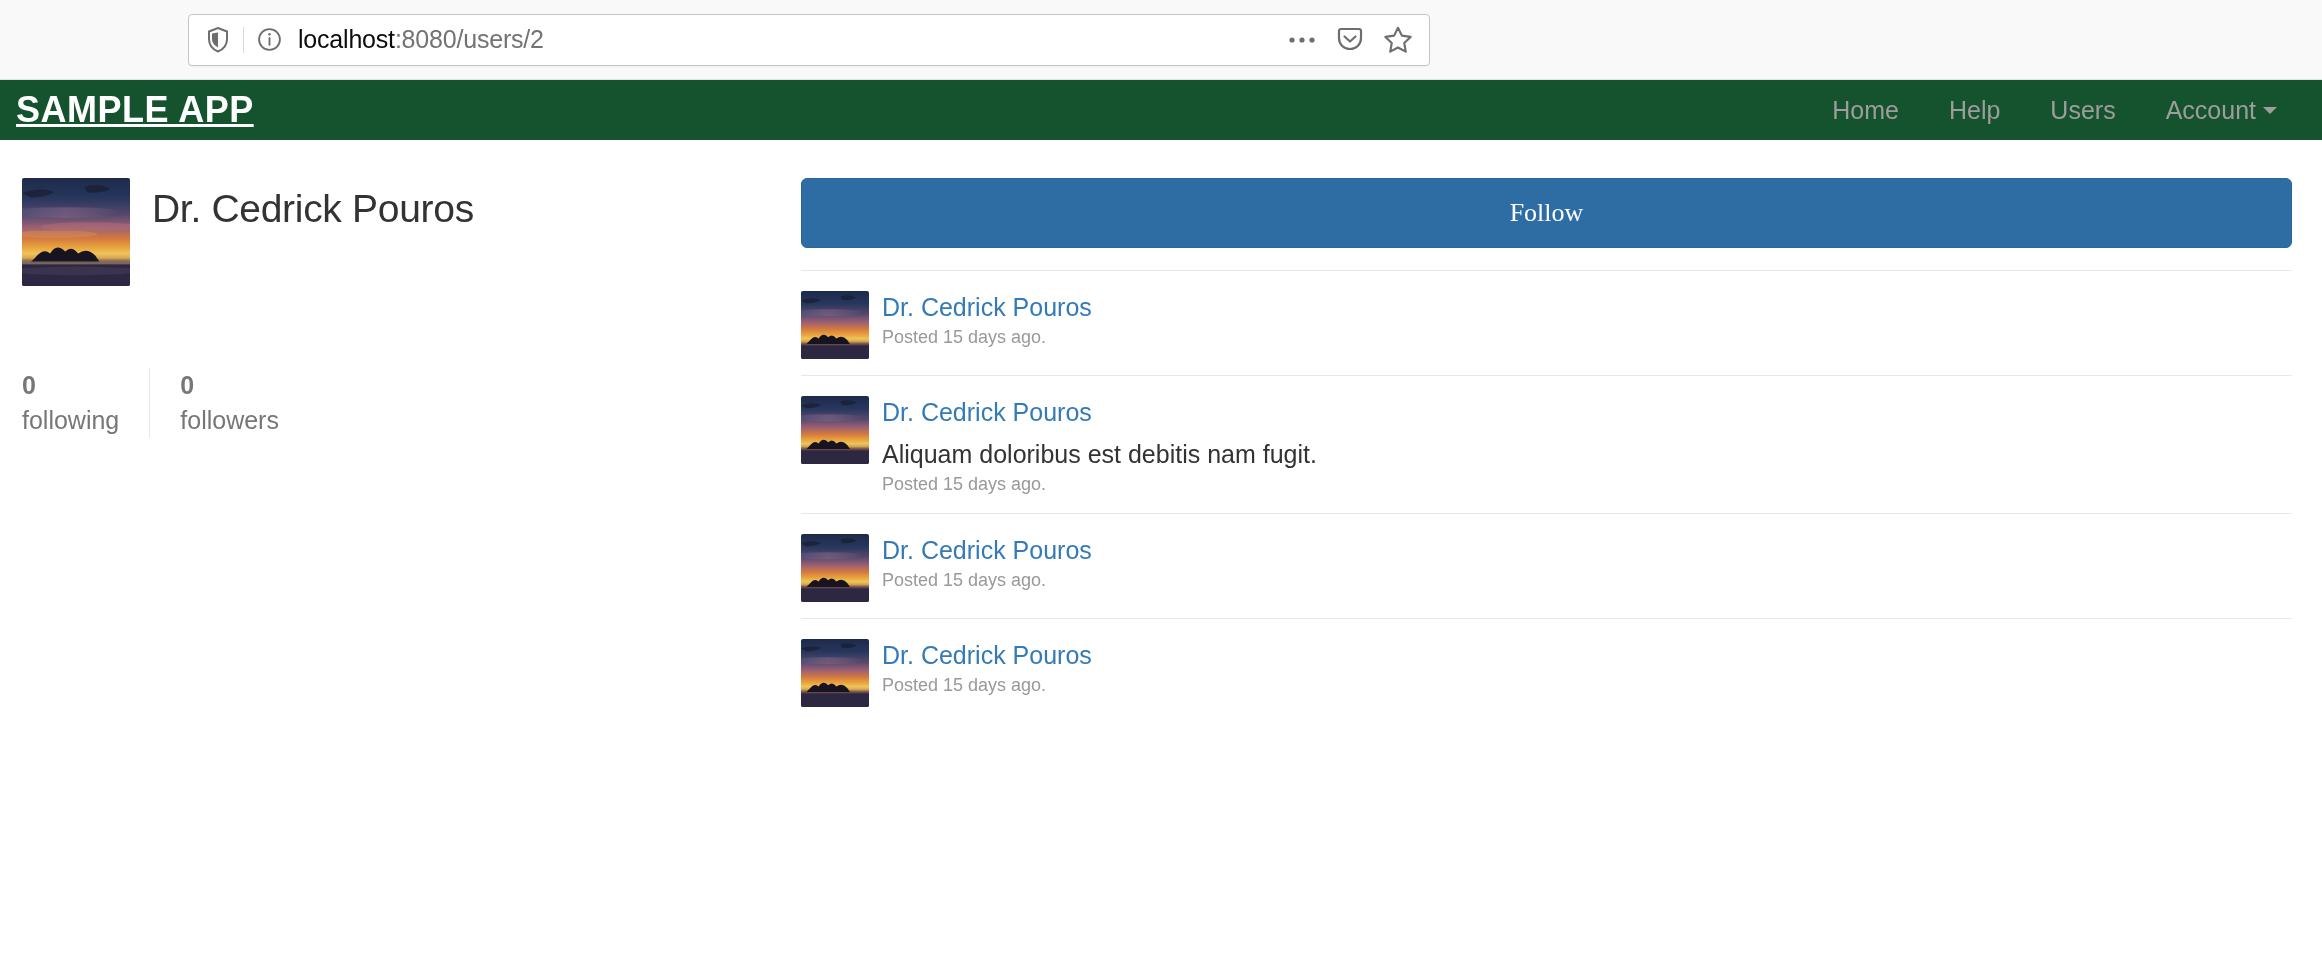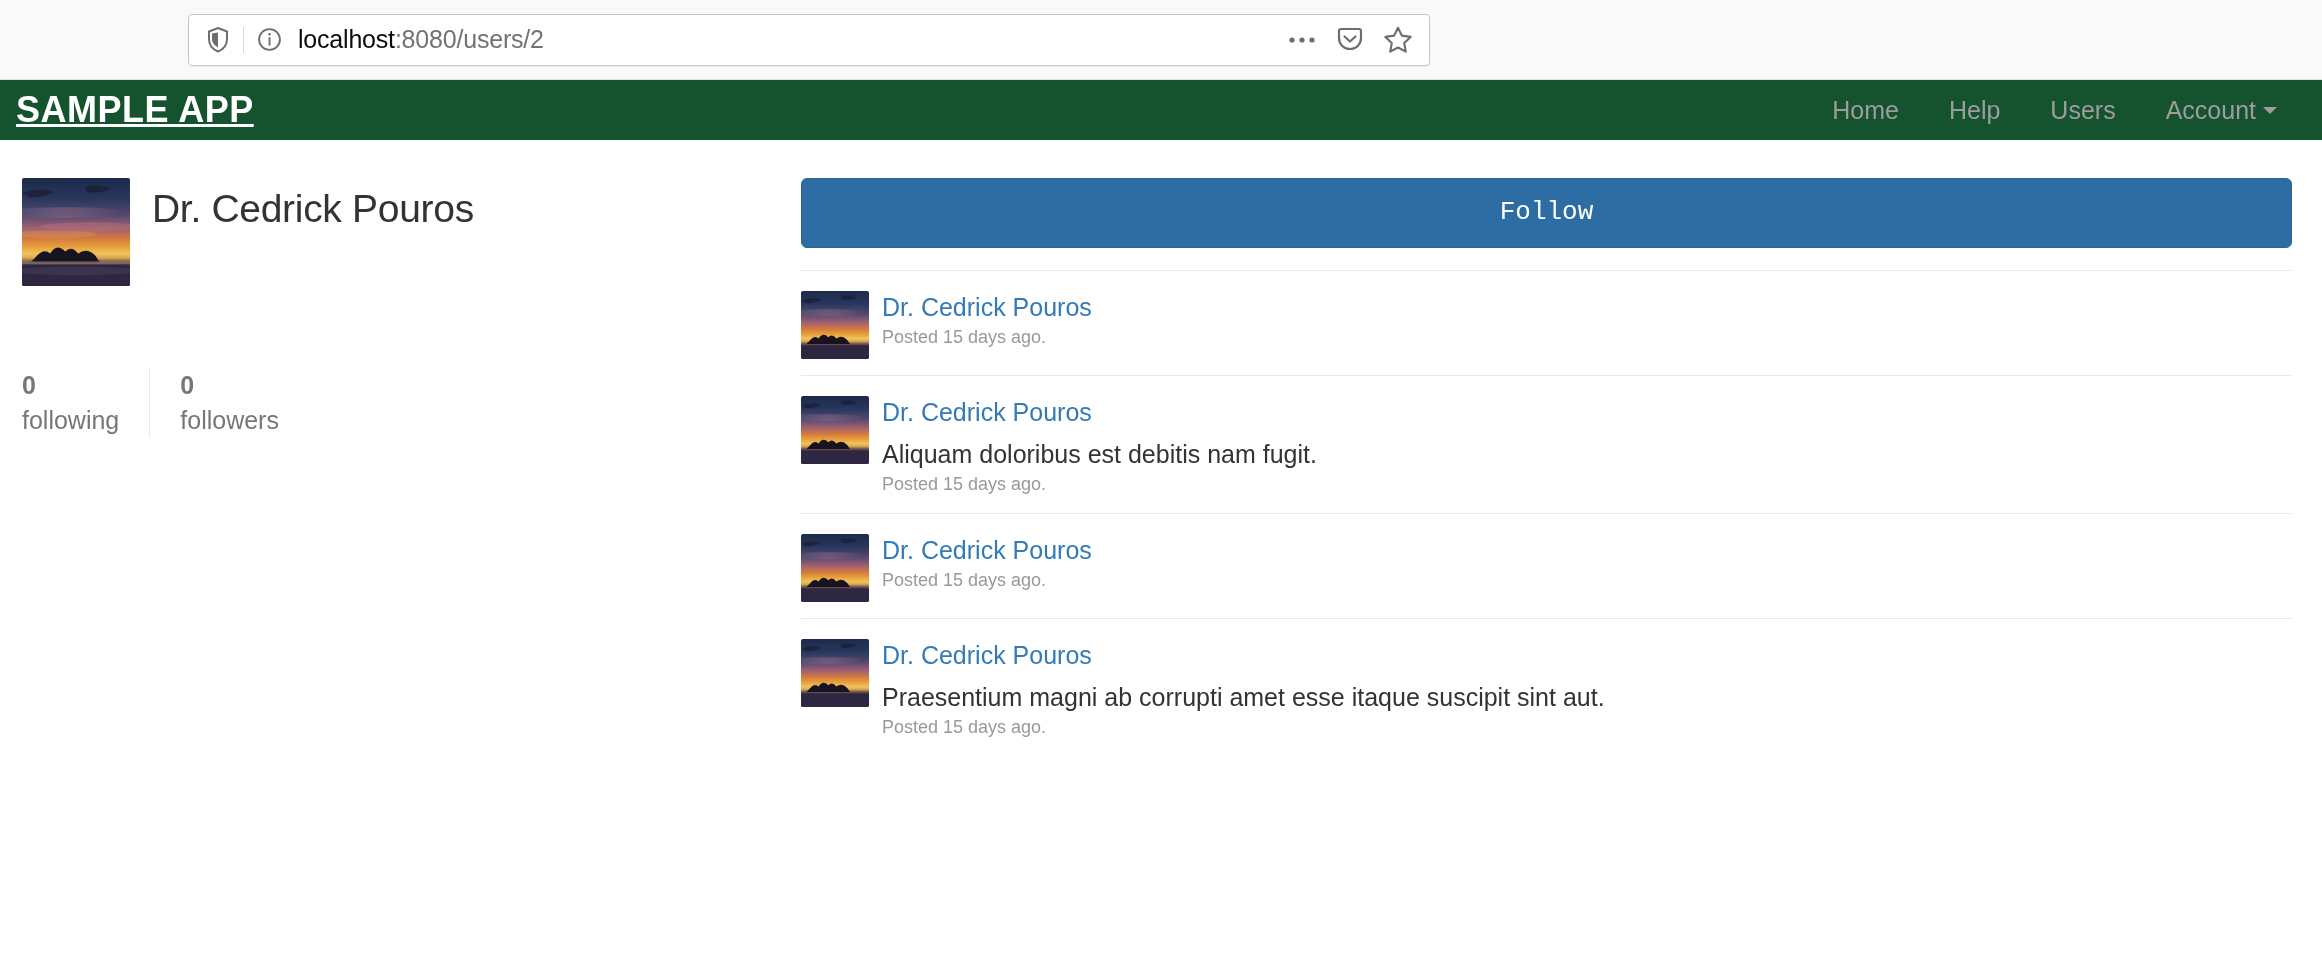--- a/index.html
+++ b/index.html
@@ -166,21 +166,21 @@
   .follow-btn {
     display: block;
     width: 100%;
     background: #2e6da4;
     border: 1px solid #2b669a;
     border-radius: 6px;
     color: #ffffff;
     font-size: 26px;
     text-align: center;
     padding: 18px 0 19px;
-    font-family: Liberation Mono, monospace;
+    font-family: Liberation Serif, serif;
     cursor: pointer;
     line-height: 1.2;
   }
 
   
   .microposts-title {
     font-size: 42px;
     font-weight: bold;
     color: #333333;
     margin: 40px 0 0 0;
@@ -407,20 +407,19 @@
             <rect width="100" height="100" fill="url(#skyL)"></rect>
             <ellipse cx="40" cy="32" rx="55" ry="5" fill="url(#bandL)"></ellipse>
             <path d="M0 14 Q16 8 30 13 Q22 18 8 18 Z" fill="#1a1f33" opacity="0.8"></path>
             <path d="M58 8 Q70 4 82 10 Q72 15 60 13 Z" fill="#1a1f33" opacity="0.75"></path>
             <path d="M12 74 Q20 64 26 70 Q32 60 40 68 Q46 62 52 70 Q60 64 68 72 L72 78 L8 78 Z" fill="#17131f"></path>
             <rect x="0" y="80" width="100" height="20" fill="#2e2742"></rect>
           </svg>
         </div>
         <div class="mp-body">
           <a class="mp-user" href="#">Dr. Cedrick Pouros</a>
-          <span class="mp-content">Praesentium magni ab corrupti amet esse itaque suscipit sint aut.</span>
           <span class="mp-timestamp">Posted 15 days ago.</span>
         </div>
       </li>
 
     </ol>
   </main>
 </div>
 
 </body></html>

